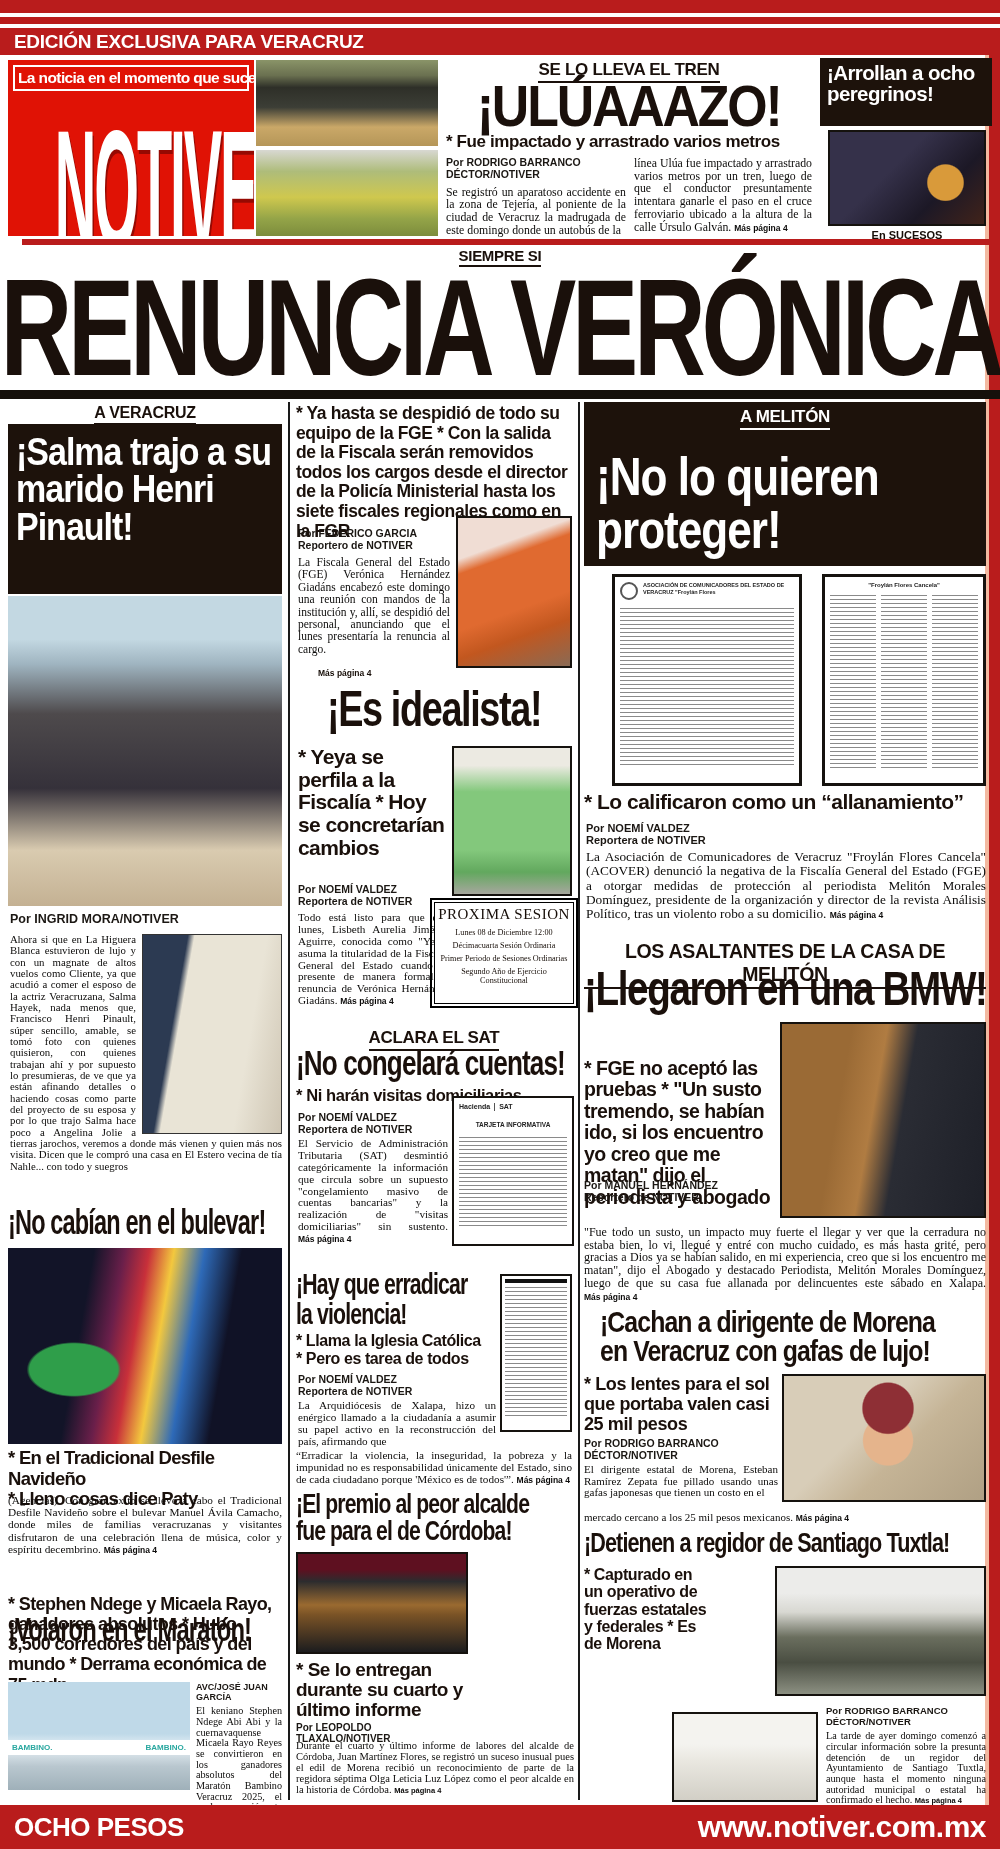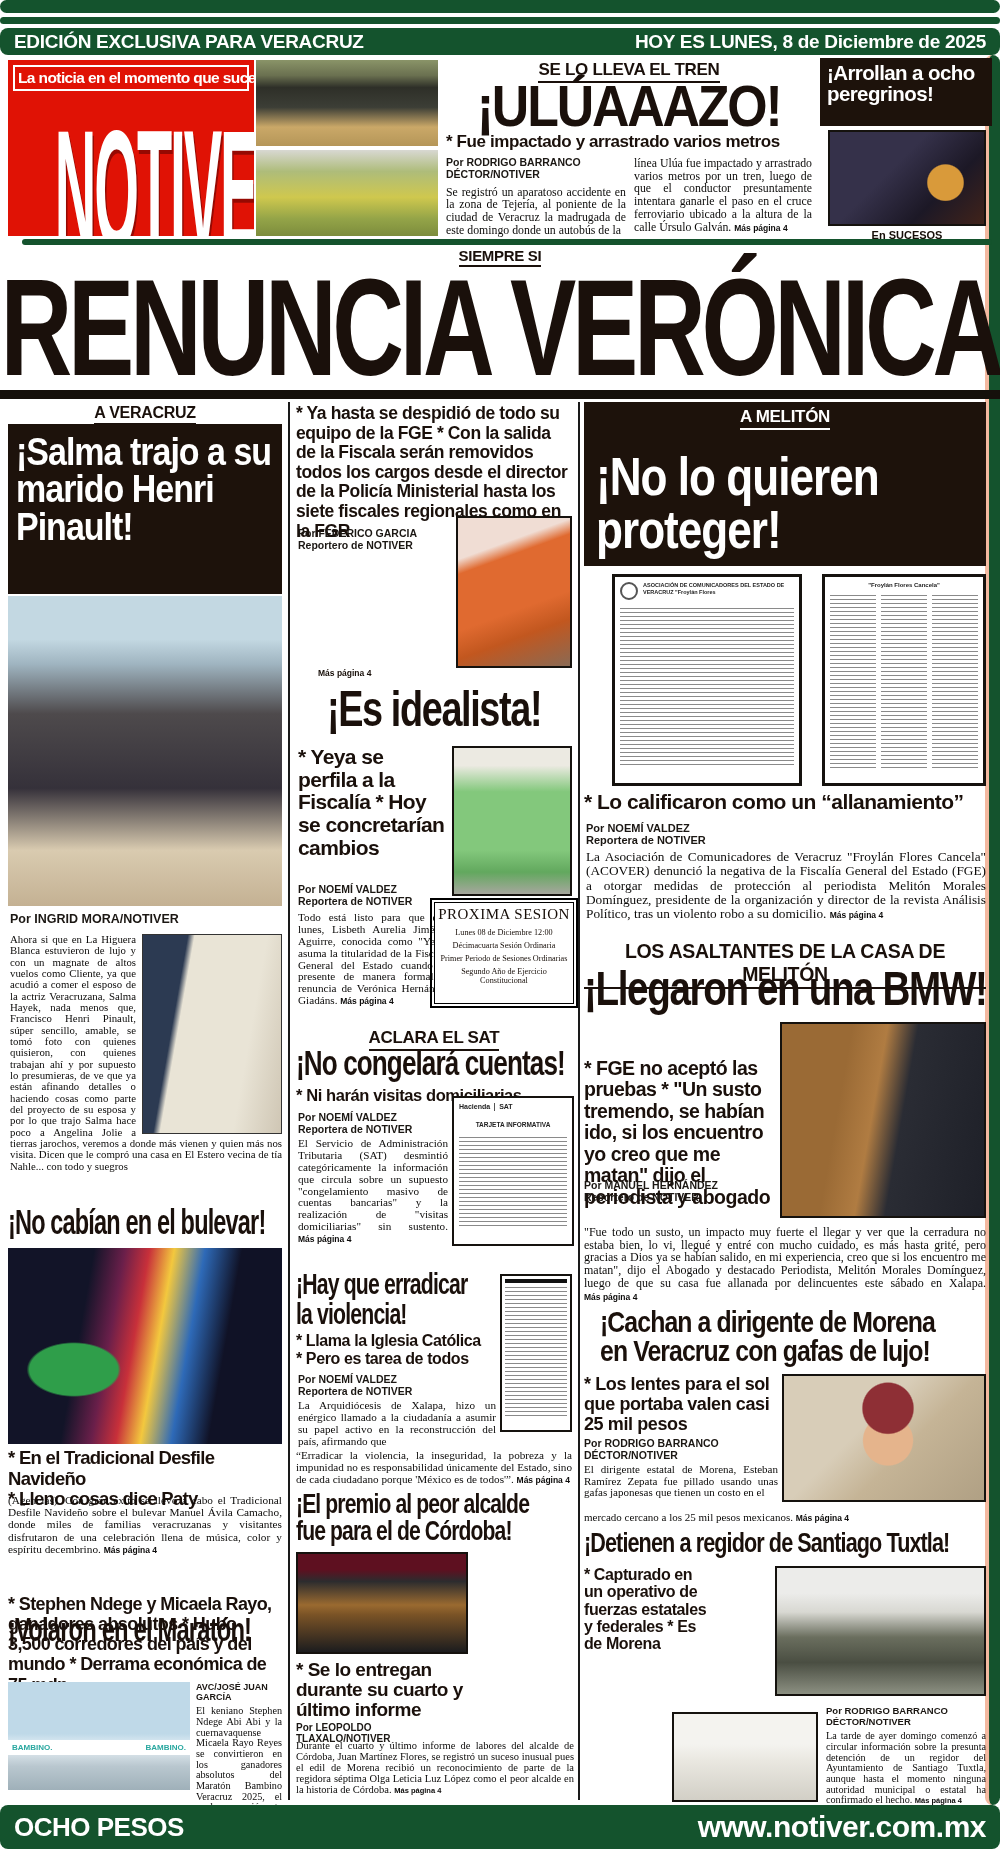--- a/index.html
+++ b/index.html
@@ -1,20 +1,20 @@
 <!DOCTYPE html>
 <html><head>
 <meta charset="utf-8">
 <style>
   html,body{margin:0;padding:0;background:#fff;}
   #page{position:relative;width:1000px;height:1849px;background:#fff;overflow:hidden;
         font-family:"Liberation Sans",sans-serif;color:#170e08;}
   .abs{position:absolute;}
   .ctr{text-align:center;}
-  .org{background:#14532d;border-radius:8px;}
+  .org{background:#b91c1c;}
   .hl{font-weight:700;color:#1a100b;letter-spacing:-1px;line-height:.95;}
   .sq{display:inline-block;transform-origin:top left;white-space:nowrap;}
   .sqc{display:inline-block;transform-origin:top center;white-space:nowrap;}
   .kick{font-weight:700;color:#1a100b;}
   .kick>span{display:inline-block;border-bottom:2.5px solid #1a100b;padding-bottom:1px;letter-spacing:-.3px;}
   .kick.w>span{border-bottom-color:#fff;color:#fff;}
   .by{font-weight:700;font-size:10.5px;line-height:1.12;color:#1b1713;}
   .body{font-family:"Liberation Serif",serif;font-size:11.5px;line-height:1.08;text-align:justify;color:#0c0b0a;}
   .more{font-family:"Liberation Sans",sans-serif;font-weight:700;font-size:8.5px;white-space:nowrap;}
   .ph{position:absolute;border:2px solid #15120e;box-sizing:border-box;overflow:hidden;}
@@ -42,21 +42,20 @@
 </style>
 </head>
 <body>
 
 <div id="page">
 
   <div class="abs org" style="left:0;top:0;width:1000px;height:13px;"></div>
   <div class="abs org" style="left:0;top:17px;width:1000px;height:7px;"></div>
   <div class="abs org" style="left:0;top:28px;width:1000px;height:27px;display:flex;justify-content:space-between;align-items:center;padding:0 14px;box-sizing:border-box;">
     <span style="color:#fff;font-weight:700;font-size:19px;letter-spacing:-.3px;">EDICIÓN EXCLUSIVA PARA VERACRUZ</span>
-    <span style="color:#fff;font-weight:700;font-size:19px;letter-spacing:-.3px;">HOY ES LUNES, 8 de Diciembre de 2025</span>
   </div>
   <div class="abs org" style="left:985px;top:55px;width:15px;height:1750px;border-left:4px solid #f3b9a0;box-sizing:border-box;"></div>
 
   <div class="abs" style="left:8px;top:60px;width:246px;height:176px;background:#e01205;overflow:hidden;">
     <div style="margin:5px 5px 0 5px;border:2px solid #fff;padding:2px 3px;text-align:center;">
       <span style="color:#fff;font-weight:700;font-size:15.5px;letter-spacing:-.6px;white-space:nowrap;">La noticia en el momento que sucede</span>
     </div>
     <div class="ctr" style="margin-top:4px;">
       <span class="sqc" style="font-weight:700;font-size:80px;color:#fff;letter-spacing:-3px;transform:scale(.72,2.1);text-shadow:2px 2px 0 rgba(60,0,0,.45);">NOTIVER</span>
     </div>
@@ -130,20 +129,21 @@
     <div class="body" style="margin-top:4px;font-size:10.2px;line-height:1.05;">
       <span>El keniano Stephen Ndege Abi Abi y la cuernavaquense Micaela Rayo Reyes se convirtieron en los ganadores absolutos del Maratón Bambino Veracruz 2025, el cual se corrió este domingo en calles</span> <span class="more" style="font-size:7.5px;">Más página 4</span>
     </div>
   </div>
 
   <div class="abs hl" style="left:296px;top:404px;width:276px;font-size:17.5px;letter-spacing:-.4px;line-height:1.12;">* Ya hasta se despidió de todo su equipo de la FGE * Con la salida de la Fiscala serán removidos todos los cargos desde el director de la Policía Ministerial hasta los siete fiscales regionales como en la FGR</div>
   <div class="abs by" style="left:298px;top:528px;width:160px;">
     <span>Por FEDERICO GARCIA</span><br><span>Reportero de NOTIVER</span>
   </div>
   <div class="ph p-fiscala" style="left:456px;top:516px;width:116px;height:152px;"></div>
+  <div class="abs body" style="left:298px;top:556px;width:152px;font-size:11.5px;">La Fiscala General del Estado (FGE) Verónica Hernández Giadáns encabezó este domingo una reunión con mandos de la institución y, allí, se despidió del personal, anunciando que el lunes presentaría la renuncia al cargo.</div>
   <div class="abs more" style="left:318px;top:668px;">Más página 4</div>
   <div class="abs ctr" style="left:296px;top:686px;width:276px;">
     <span class="hl sqc" style="font-size:42px;letter-spacing:-1.5px;transform:scale(.9,1.18);">¡Es idealista!</span>
   </div>
   <div class="abs hl" style="left:298px;top:746px;width:148px;font-size:21px;letter-spacing:-.6px;line-height:1.08;">* Yeya se perfila a la Fiscalía * Hoy se concretarían cambios</div>
   <div class="ph p-yeya" style="left:452px;top:746px;width:120px;height:150px;"></div>
   <div class="abs by" style="left:298px;top:884px;width:150px;">
     <span>Por NOEMÍ VALDEZ</span><br><span>Reportera de NOTIVER</span>
   </div>
   <div class="abs body" style="left:298px;top:912px;width:152px;font-size:11.2px;line-height:1.06;">

